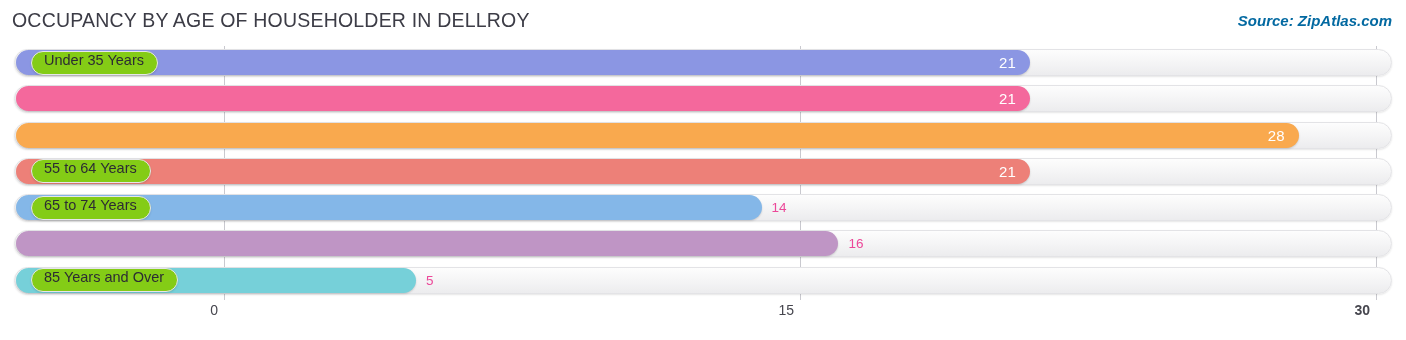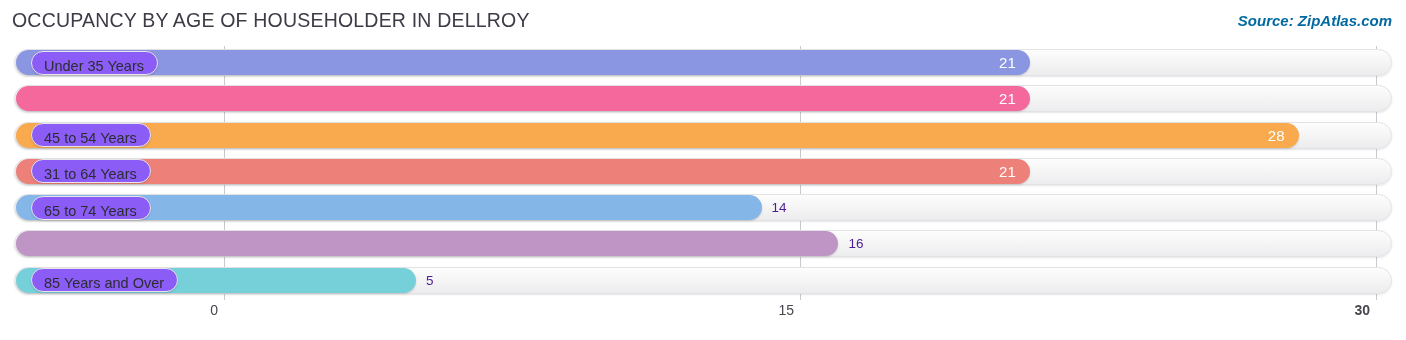--- a/index.html
+++ b/index.html
@@ -52,39 +52,39 @@
     position: absolute; left: 16px; top: 4px;
     height: 25px;
     border-radius: 13px;
     box-shadow: 0 1px 2px rgba(0,0,0,.16);
   }
 
   
   .pill {
     position: absolute; left: 31px; top: 4.5px;
     height: 24px;
-    background: #8b5cf6;
+    background: #84cc16;
     border: 1px solid #e6e6ea;
     border-radius: 12px;
-    display: flex; align-items: flex-end;
+    display: flex; align-items: flex-start;
     padding: 0 13px 0 12px;
     box-shadow: 0 1px 2px rgba(0,0,0,.13);
     white-space: nowrap;
   }
   .pill-label { font-size: 14.5px; color: #2c2c33; }
 
   
   .val-in {
     position: absolute; top: 5px;
     font-size: 15px; color: #ffffff;
     line-height: 24px; white-space: nowrap;
   }
   .val-out {
     position: absolute; top: 5px;
-    font-size: 13.5px; color: #4c1d95;
+    font-size: 13.5px; color: #ec4899;
     line-height: 24px; white-space: nowrap;
   }
 
   
   .axis { position: absolute; left: 0; top: 302px; width: 1406px; height: 24px; }
   .tick {
     position: absolute; top: 0;
     font-size: 14px; color: #46464e;
     transform: translateX(-100%);
     white-space: nowrap;
@@ -116,30 +116,27 @@
           <div class="val-in" style="left: 996.4px; width: 22px; text-align: center;">21</div>
         </div>
         <div class="row">
           <div class="track"></div>
           <div class="bar" style="width: 1014.4px; background: rgb(244, 104, 156);"></div>
           <div class="val-in" style="left: 996.4px; width: 22px; text-align: center;">21</div>
         </div>
         <div class="row">
           <div class="track"></div>
           <div class="bar" style="width: 1283.2px; background: rgb(249, 169, 78);"></div>
-          <div class="pill">
-            <span class="pill-label">45 to 54 Years</span>
-          </div>
           <div class="val-in" style="left: 1265.2px; width: 22px; text-align: center;">28</div>
         </div>
         <div class="row">
           <div class="track"></div>
           <div class="bar" style="width: 1014.4px; background: rgb(237, 128, 120);"></div>
           <div class="pill">
-            <span class="pill-label">31 to 64 Years</span>
+            <span class="pill-label">55 to 64 Years</span>
           </div>
           <div class="val-in" style="left: 996.4px; width: 22px; text-align: center;">21</div>
         </div>
         <div class="row">
           <div class="track"></div>
           <div class="bar" style="width: 745.6px; background: rgb(132, 183, 232);"></div>
           <div class="pill">
             <span class="pill-label">65 to 74 Years</span>
           </div>
           <div class="val-out" style="left: 771.6px;">14</div>

